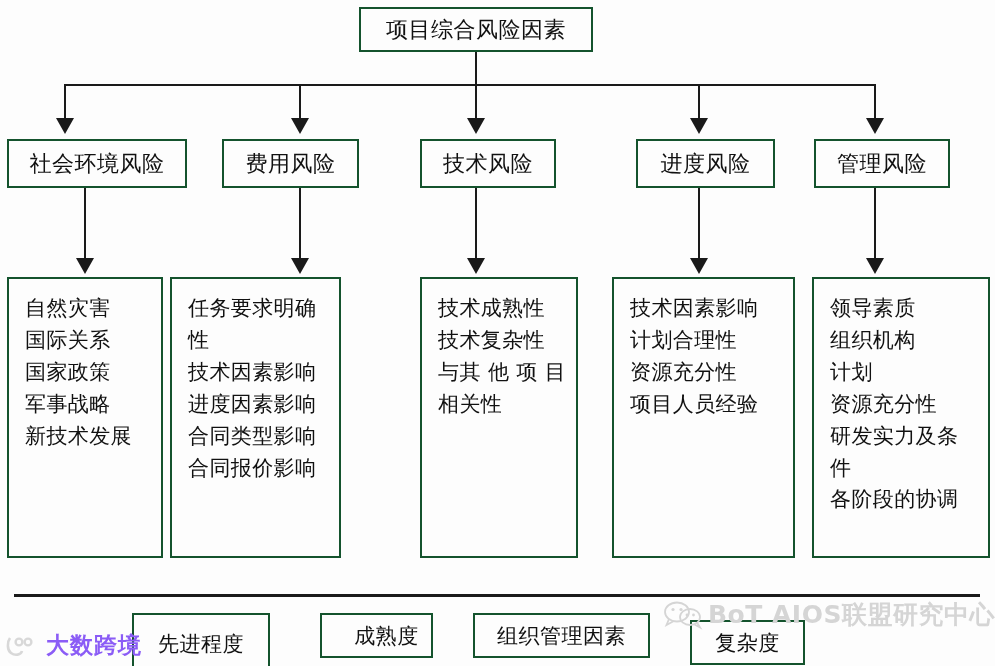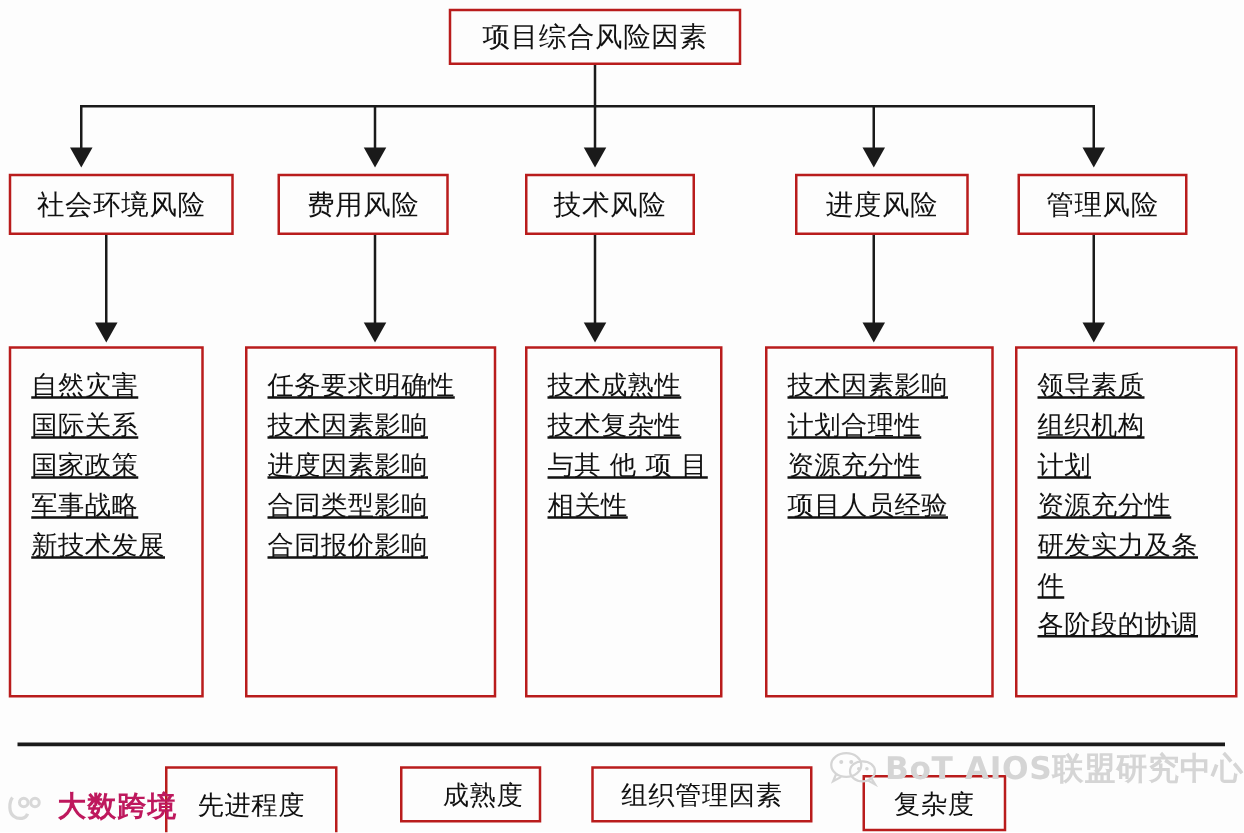--- a/index.html
+++ b/index.html
@@ -13,41 +13,40 @@
   #stage {
     position: relative;
     width: 995px;
     height: 666px;
     background: #fdfdfd;
     overflow: hidden;
   }
   .box {
     position: absolute;
     box-sizing: border-box;
-    border: 2px solid #b91c1c;
+    border: 2px solid #14532d;
     background: #fdfdfd;
     color: #111111;
   }
   .box.center {
     display: flex;
     align-items: center;
     justify-content: center;
     text-align: center;
   }
   .root-box {
     font-size: 22px;
     letter-spacing: 0.5px;
   }
   .lvl2-box {
     font-size: 22px;
     letter-spacing: 0.5px;
   }
   .leaf-box {
     padding: 14px 7px 10px 16px;
-    text-decoration: underline;
   }
   .leaf-list {
     list-style: none;
     margin: 0;
     padding: 0;
     font-size: 21px;
     line-height: 1.52;
     letter-spacing: 0.4px;
   }
   .leaf-list li {
@@ -73,21 +72,21 @@
   }
   .divider {
     position: absolute;
     left: 14px;
     width: 966px;
     height: 3px;
     background: #1a1a1a;
   }
   .wm {
     position: absolute;
-    color: #be185d;
+    color: #8b5cf6;
     font-weight: bold;
     user-select: none;
     pointer-events: none;
   }
   .wm-left {
     left: 6px;
     top: 630px;
     font-size: 23px;
     letter-spacing: 1px;
     display: flex;
@@ -168,21 +167,21 @@
   <div class="box leaf-box" style="left:7px; top:277px; width:156px; height:281px;">
     <ul class="leaf-list">
       <li>自然灾害</li>
       <li>国际关系</li>
       <li>国家政策</li>
       <li>军事战略</li>
       <li>新技术发展</li>
     </ul>
   </div>
 
-  <div class="box leaf-box" style="left:196px; top:277px; width:201px; height:281px;">
+  <div class="box leaf-box" style="left:170px; top:277px; width:171px; height:281px;">
     <ul class="leaf-list">
       <li>任务要求明确性</li>
       <li>技术因素影响</li>
       <li>进度因素影响</li>
       <li>合同类型影响</li>
       <li>合同报价影响</li>
     </ul>
   </div>
 
   <div class="box leaf-box" style="left:420px; top:277px; width:158px; height:281px;">

